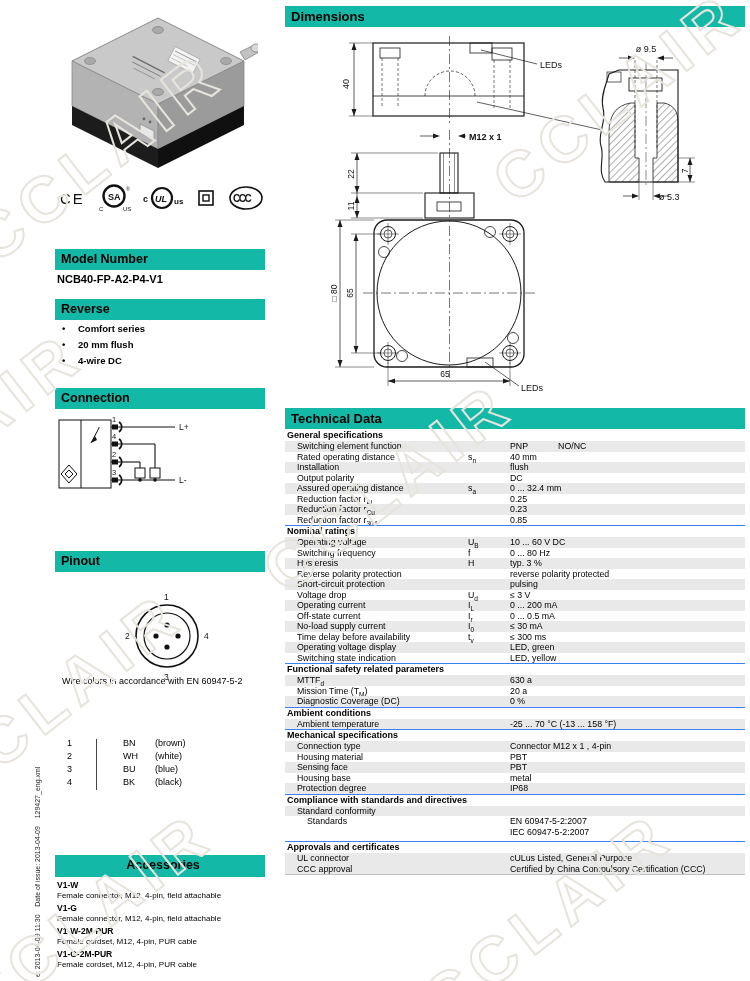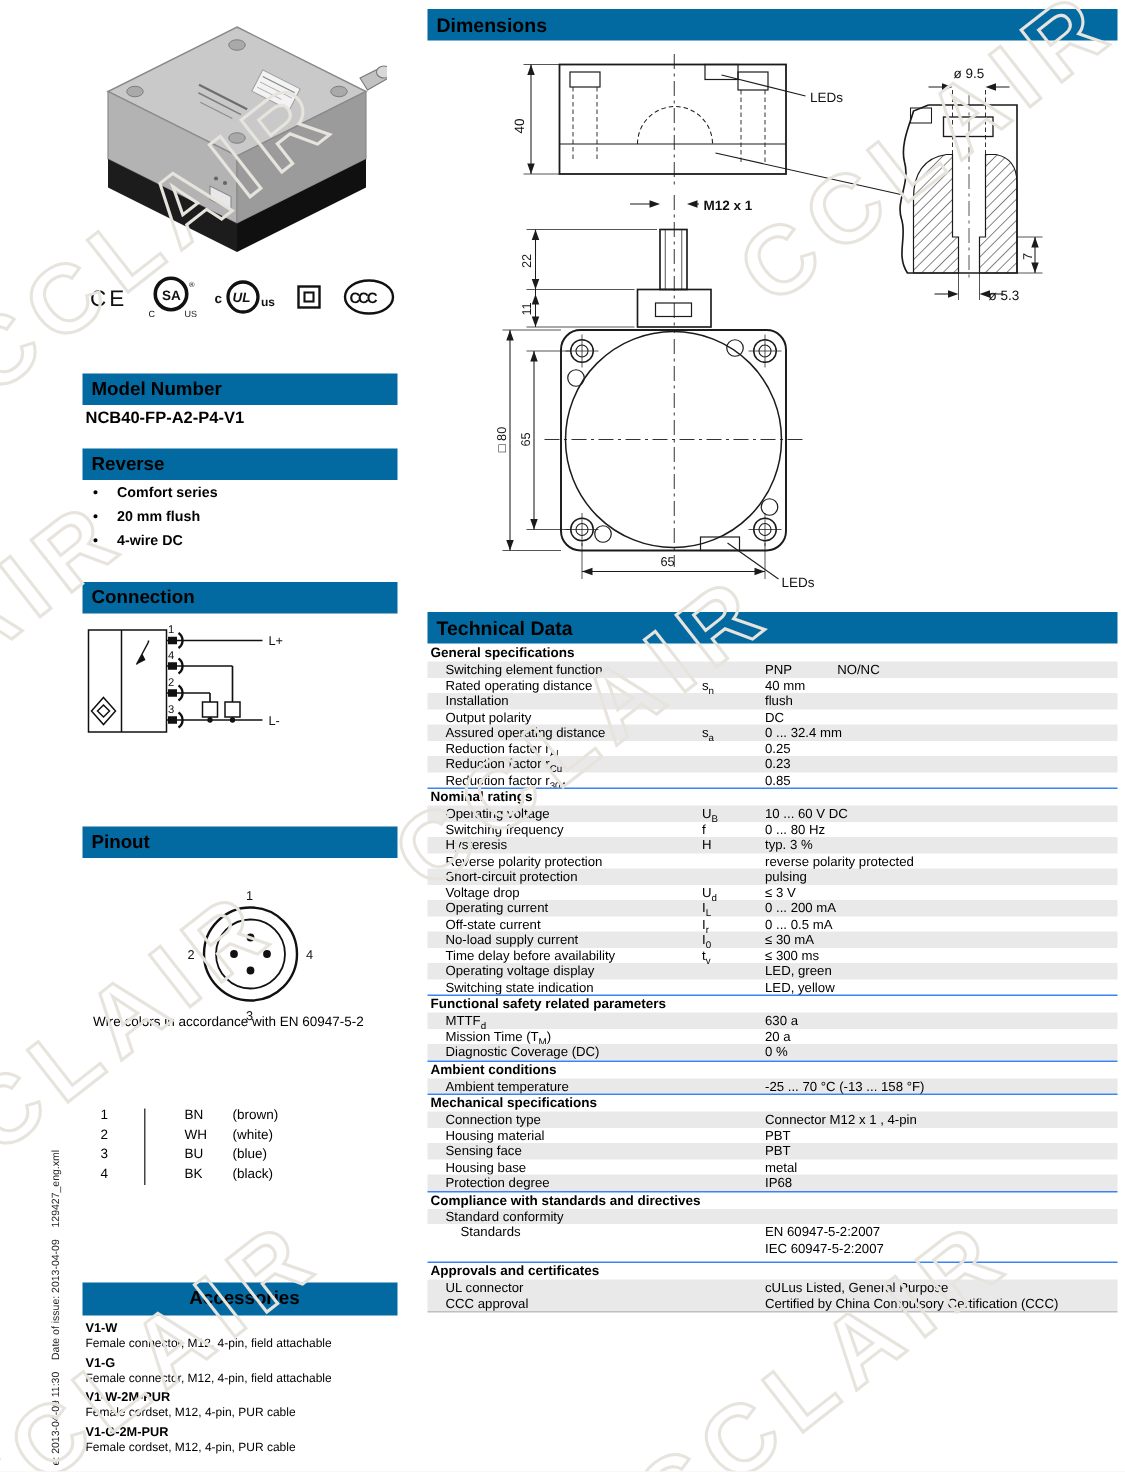--- a/index.html
+++ b/index.html
@@ -1,19 +1,19 @@
 <!DOCTYPE html>
 <html><head>
 <meta charset="utf-8">
 <style>
   html,body{margin:0;padding:0;background:#fff;}
   .page{position:relative;width:750px;height:981px;background:#fff;overflow:hidden;
         font-family:"Liberation Sans",sans-serif;color:#000;outline:1px solid #e8e8e8;}
   
-  .bar{position:absolute;background:#0369a1;font-weight:bold;z-index:2;box-sizing:border-box;}
+  .bar{position:absolute;background:#14b8a6;font-weight:bold;z-index:2;box-sizing:border-box;}
   .bar-left{left:55px;width:210px;height:21px;font-size:12.5px;line-height:21px;padding-left:6px;}
   .bar-right{left:285px;width:460px;height:21px;font-size:13px;line-height:21px;padding-left:6px;}
   
   .wm{position:absolute;font-size:64px;font-weight:bold;letter-spacing:9px;white-space:nowrap;
       transform:rotate(-38deg);color:transparent;-webkit-text-stroke:2px #e7e4de;
       z-index:6;pointer-events:none;}
   .abs{position:absolute;z-index:2;}
   
   .model-value{left:57px;top:273px;font-size:11px;font-weight:bold;}
   .features-list{left:62px;top:321px;font-size:9.5px;font-weight:bold;}

